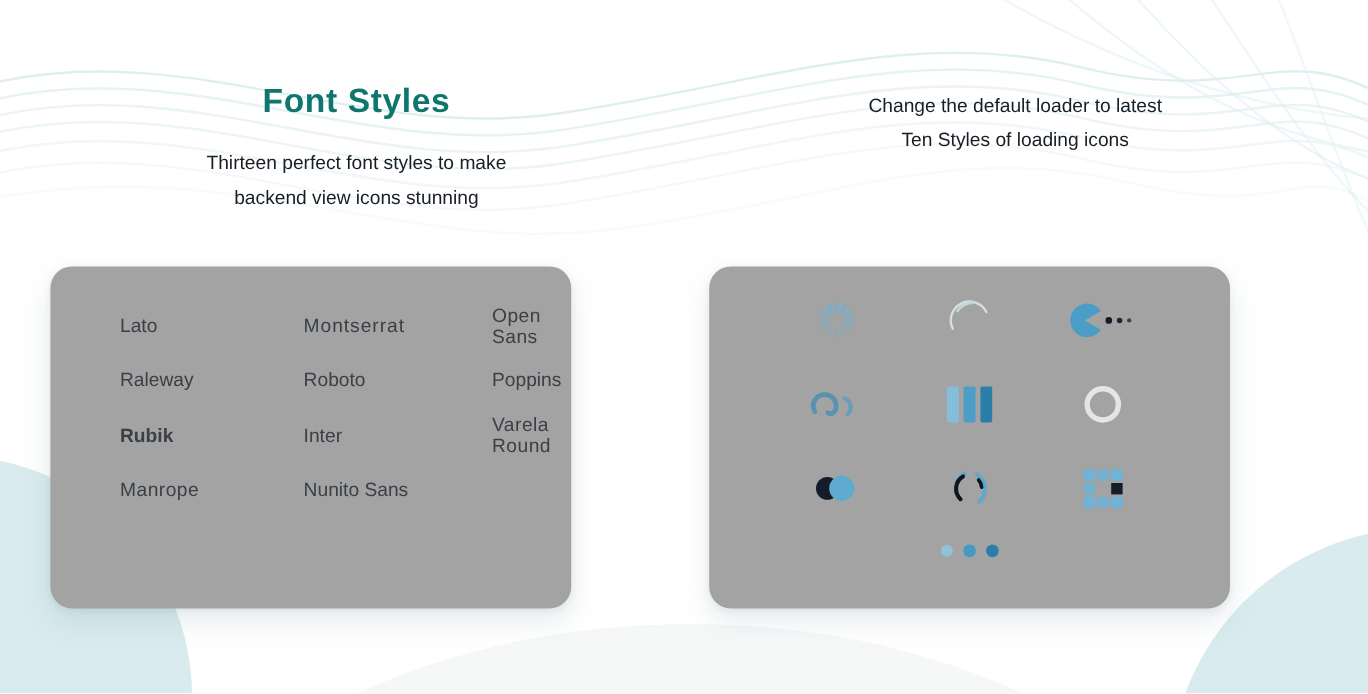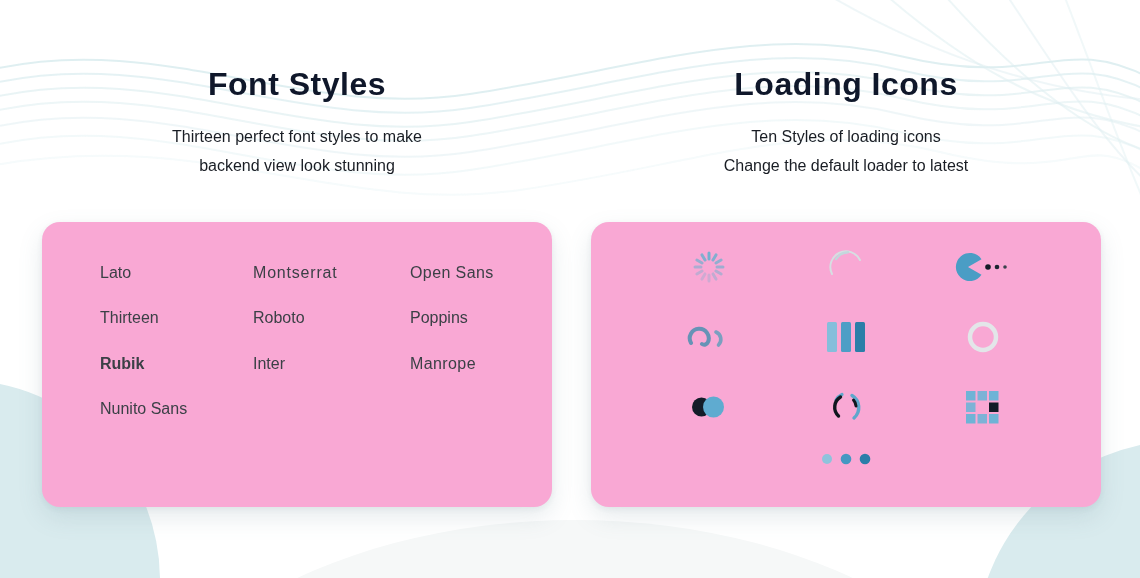--- a/index.html
+++ b/index.html
@@ -4,24 +4,24 @@
 <style>
   html,body{margin:0;padding:0;}
   .page{position:relative;width:1140px;height:578px;background:#ffffff;overflow:hidden;
         font-family:"Liberation Sans", sans-serif;}
   .bg{position:absolute;inset:0;z-index:0;}
   .content{position:absolute;inset:0;z-index:1;}
 
   .col-head{position:absolute;top:60px;width:510px;text-align:center;}
   .col-head.left{left:42px;}
   .col-head.right{left:591px;}
-  .title{font-size:32px;font-weight:700;color:#0f172a;letter-spacing:.5px;line-height:48px;margin:0;}
+  .title{font-size:28px;font-weight:700;color:#0f766e;letter-spacing:.5px;line-height:48px;margin:0;}
   .subtitle{margin-top:14px;font-size:16px;line-height:29px;color:#191d24;font-weight:500;}
 
-  .card{position:absolute;top:222px;width:510px;height:285px;background:#f9a8d4;border-radius:18px;
+  .card{position:absolute;top:222px;width:434px;height:285px;background:#a3a3a3;border-radius:18px;
         box-shadow:0 10px 24px rgba(100,130,140,.16), 0 2px 6px rgba(100,130,140,.10);}
   .card.left{left:42px;}
   .card.right{left:591px;}
 
   
   .font-grid{display:grid;grid-template-columns:153px 157px auto;padding:28px 20px 0 58px;margin:0;list-style:none;}
   .font-grid li{height:45.5px;display:flex;align-items:center;font-size:16px;color:#3b4046;}
   .f-lato{color:#3b4046;}
   .f-montserrat{color:#5f656b;letter-spacing:.8px;}
   .f-opensans{letter-spacing:.4px;}
@@ -63,42 +63,42 @@
     <circle cx="-40" cy="580" r="200" fill="#d9ebee"></circle>
     <circle cx="1185" cy="650" r="210" fill="#d9ebee"></circle>
   </svg>
 
   <div class="content">
 
     <div class="col-head left">
       <h1 class="title">Font Styles</h1>
       <div class="subtitle">
         <div>Thirteen perfect font styles to make</div>
-        <div>backend view look stunning</div>
+        <div>backend view icons stunning</div>
       </div>
     </div>
 
     <div class="col-head right">
-      <h1 class="title">Loading Icons</h1>
       <div class="subtitle">
+        <div>Change the default loader to latest</div>
         <div>Ten Styles of loading icons</div>
-        <div>Change the default loader to latest</div>
       </div>
     </div>
 
     <div class="card left">
       <ul class="font-grid">
         <li class="f-lato">Lato</li>
         <li class="f-montserrat">Montserrat</li>
         <li class="f-opensans">Open Sans</li>
-        <li class="f-raleway">Thirteen</li>
+        <li class="f-raleway">Raleway</li>
         <li class="f-roboto">Roboto</li>
         <li class="f-poppins">Poppins</li>
         <li class="f-rubik">Rubik</li>
         <li class="f-inter">Inter</li>
+        <li class="f-varela">Varela Round</li>
         <li class="f-manrope">Manrope</li>
         <li class="f-nunito">Nunito Sans</li>
       </ul>
     </div>
 
     <div class="card right">
       <div class="loader-grid">
 
         <div class="loader-cell" aria-label="dash-ring-spinner-icon">
           <svg width="36" height="36" viewBox="0 0 36 36">

